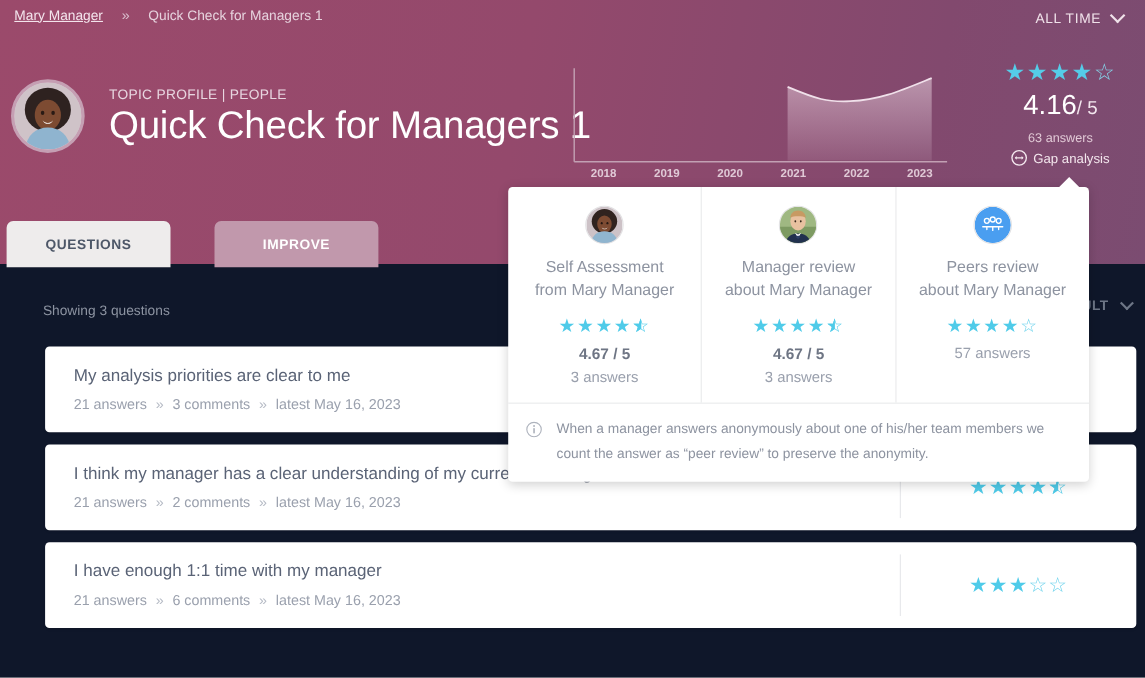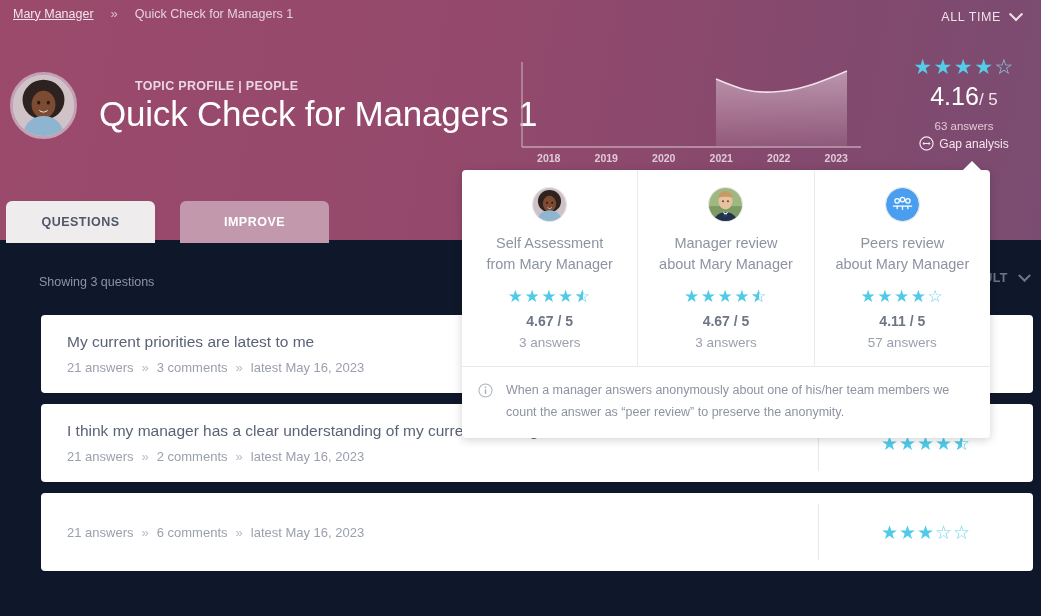--- a/index.html
+++ b/index.html
@@ -73,25 +73,24 @@
     border-radius: 50%;
     border: 3px solid #c59fb3;
     overflow: hidden;
     flex: none;
     background: #d8c5cf;
   }
   .avatar-lg svg { display: block; width: 100%; height: 100%; }
 
   .topic-label {
     font-size: 12.5px;
-    font-weight: bold;
+    font-weight: normal;
     letter-spacing: 0.3px;
     color: #e8d6e0;
     margin-bottom: 2px;
-    margin-left: 36px;
   }
   .topic-title {
     font-size: 35px;
     font-weight: normal;
     color: #ffffff;
     line-height: 1.08;
     letter-spacing: -0.2px;
   }
 
   
@@ -148,21 +147,21 @@
     text-align: center;
   }
   .gap-icon { width: 15px; height: 15px; flex: none; }
 
   
   .tabs {
     position: absolute;
     left: 6px; top: 201px;
     display: flex;
     align-items: flex-start;
-    gap: 25px;
+    gap: 40px;
     z-index: 4;
   }
   .tab {
     width: 149px; height: 42px;
     border-radius: 6px 6px 0 0;
     display: flex;
     align-items: center;
     justify-content: center;
     font-size: 12.5px;
     font-weight: bold;
@@ -398,21 +397,21 @@
     <div class="showing">Showing 3 questions</div>
     <div class="sortby">
       <span>ULT</span>
       <span class="chev-dark"></span>
     </div>
   </div>
 
   <div id="question-list">
       <div class="qcard">
         <div class="qcard-left">
-          <div class="qtext">My current priorities are latest to me</div>
+          <div class="qtext">My analysis priorities are clear to me</div>
           <div class="qmeta">
             <span>21 answers</span>
             <span class="sep2">»</span>
             <span>3 comments</span>
             <span class="sep2">»</span>
             <span>latest May 16, 2023</span>
           </div>
         </div>
         <div class="qcard-right">
           <span class="star-filled">★</span>
@@ -436,20 +435,21 @@
         <div class="qcard-right">
           <span class="star-filled">★</span>
           <span class="star-filled">★</span>
           <span class="star-filled">★</span>
           <span class="star-filled">★</span>
           <span class="star-filled" style="position:relative;display:inline-block;">☆<span style="position:absolute;left:0;top:0;width:50%;overflow:hidden;">★</span></span>
         </div>
       </div>
       <div class="qcard">
         <div class="qcard-left">
+          <div class="qtext">I have enough 1:1 time with my manager</div>
           <div class="qmeta">
             <span>21 answers</span>
             <span class="sep2">»</span>
             <span>6 comments</span>
             <span class="sep2">»</span>
             <span>latest May 16, 2023</span>
           </div>
         </div>
         <div class="qcard-right">
           <span class="star-filled">★</span>
@@ -507,21 +507,20 @@
             <circle cx="20" cy="20" r="20" fill="#4a9ef0"></circle>
             <circle cx="13.5" cy="15.5" r="2.7" fill="none" stroke="#fff" stroke-width="1.5"></circle>
             <circle cx="20" cy="14" r="2.7" fill="none" stroke="#fff" stroke-width="1.5"></circle>
             <circle cx="26.5" cy="15.5" r="2.7" fill="none" stroke="#fff" stroke-width="1.5"></circle>
             <path d="M9 22h22" stroke="#fff" stroke-width="1.5" stroke-linecap="round"></path>
             <path d="M13.5 22v3M20 22v4M26.5 22v3" stroke="#fff" stroke-width="1.5" stroke-linecap="round"></path>
           </svg>
         </div>
         <div class="pc-title">Peers review<br>about Mary Manager</div>
         <div class="pc-stars"><span class="star-filled">★</span><span class="star-filled">★</span><span class="star-filled">★</span><span class="star-filled">★</span><span class="star-empty">☆</span></div>
-        <div class="pc-score">4.11 / 5</div>
         <div class="pc-answers">57 answers</div>
       </div>
     </div>
   <div class="popup-note">
     <svg class="info-icon" viewBox="0 0 16 16" xmlns="http://www.w3.org/2000/svg">
       <circle cx="8" cy="8" r="7" fill="none" stroke="#aeb3bd" stroke-width="1.1"></circle>
       <circle cx="8" cy="4.6" r="0.95" fill="#aeb3bd"></circle>
       <rect x="7.2" y="6.6" width="1.6" height="5.2" rx="0.7" fill="#aeb3bd"></rect>
     </svg>
     <div class="note-text">When a manager answers anonymously about one of his/her team members we count the answer as “peer review” to preserve the anonymity.</div>

